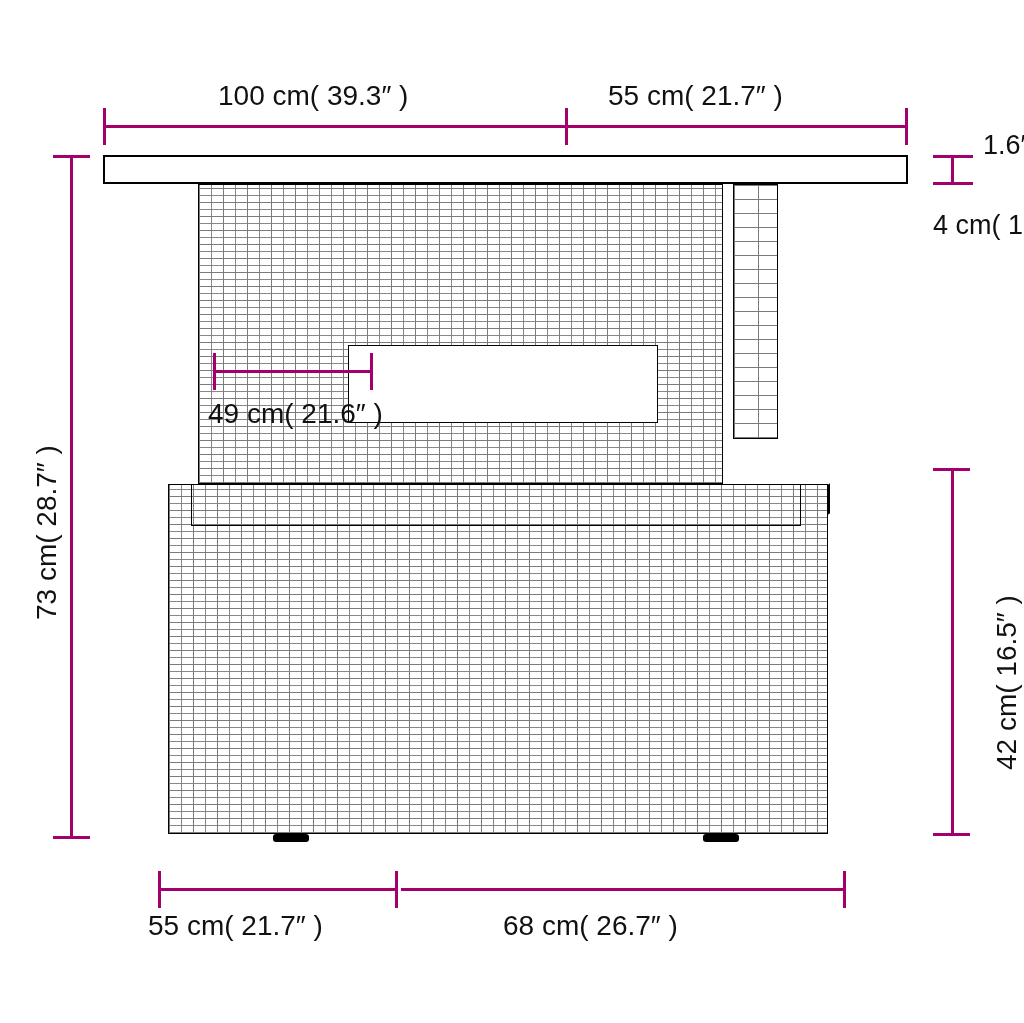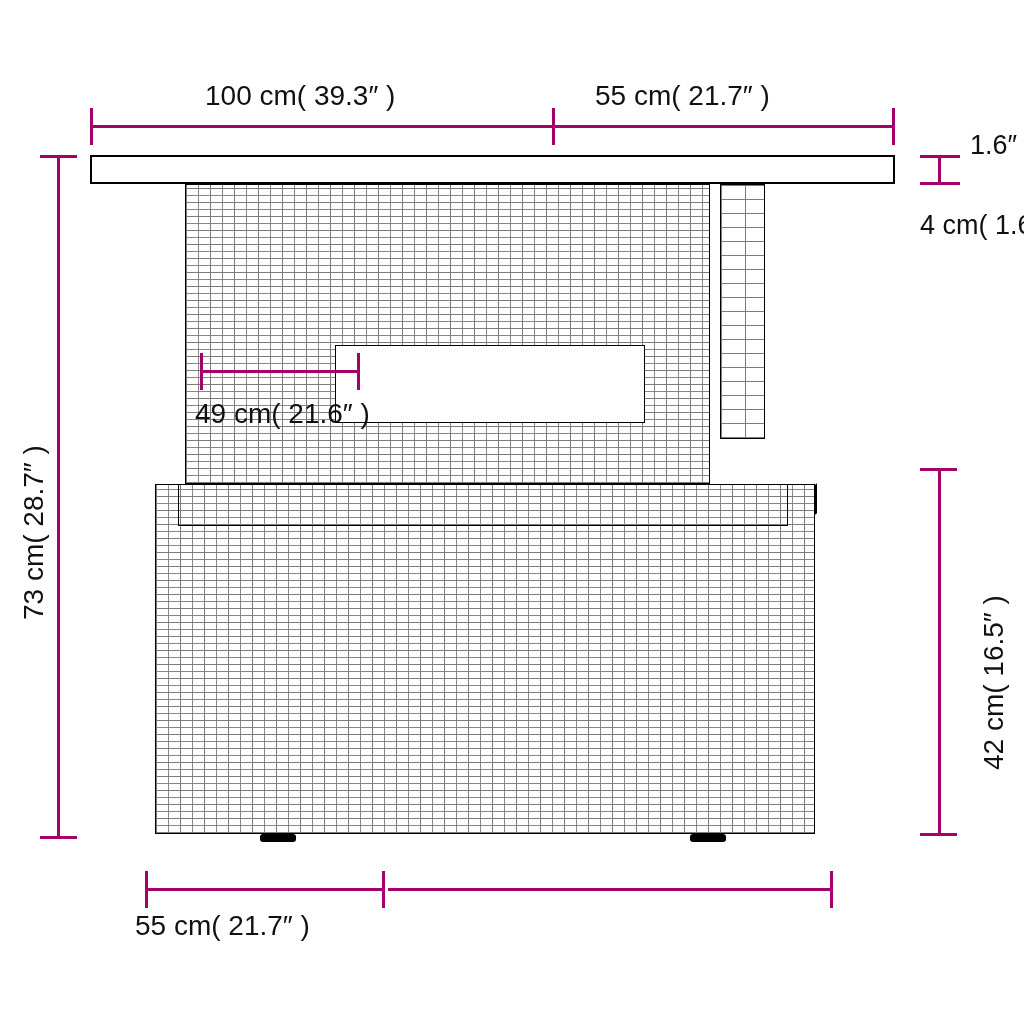--- a/index.html
+++ b/index.html
@@ -8,20 +8,21 @@
     width: 1024px;
     height: 1023px;
     background: #ffffff;
     font-family: Arial, Helvetica, sans-serif;
     overflow: hidden;
   }
   .stage {
     position: relative;
     width: 956px;
     height: 1023px;
+    margin-left: 13px;
   }
 
   
   .dim {
     position: absolute;
     color: #111;
     font-size: 28px;
     font-weight: 500;
     white-space: nowrap;
   }
@@ -121,14 +122,15 @@
   <div class="tick" style="left:920px; top:833px; width:37px; height:3px;"></div>
   <span class="dim v" style="left:978px; top:770px;">42 cm( 16.5″ )</span>
 
   <div class="line" style="left:145px; top:888px; width:240px; height:3px;"></div>
   <div class="tick" style="left:145px; top:871px; width:3px; height:37px;"></div>
   <div class="tick" style="left:382px; top:871px; width:3px; height:37px;"></div>
   <span class="dim" style="left:135px; top:910px;">55 cm( 21.7″ )</span>
 
   <div class="line" style="left:388px; top:888px; width:445px; height:3px;"></div>
   <div class="tick" style="left:830px; top:871px; width:3px; height:37px;"></div>
+  <span class="dim" style="left:490px; top:910px;">68 cm( 26.7″ )</span>
 
 </div>
 
 </body></html>

